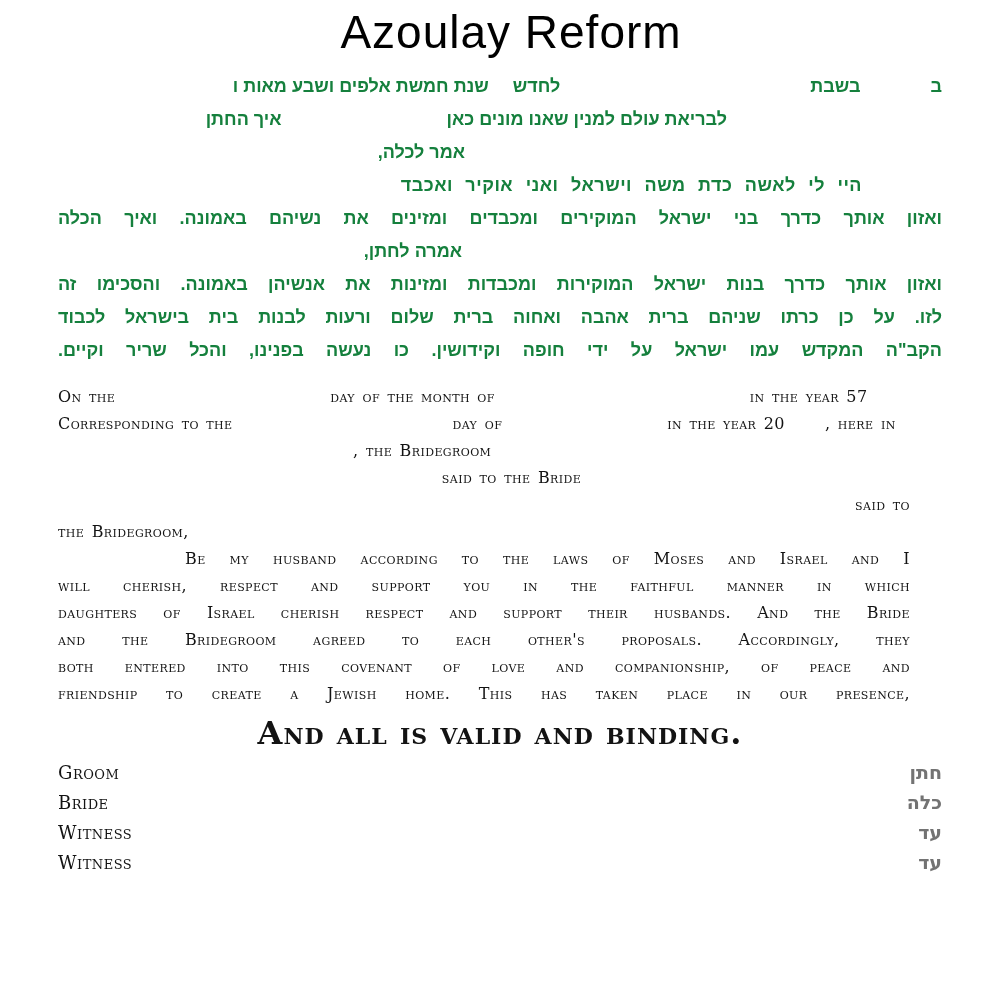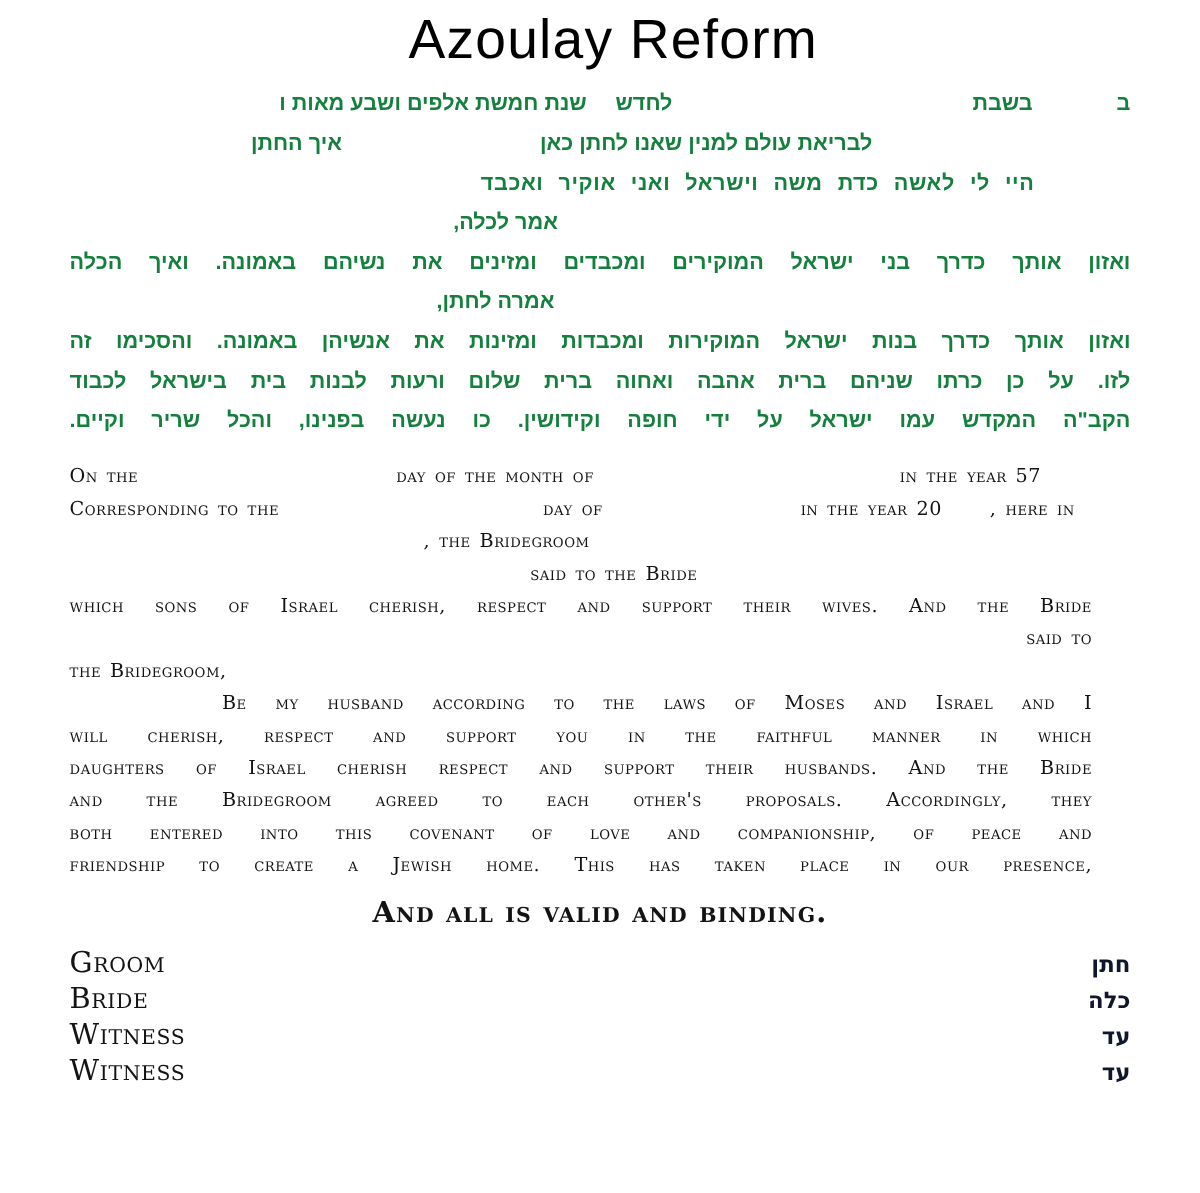--- a/index.html
+++ b/index.html
@@ -23,53 +23,52 @@
 
   
   .english{margin:16px 90px 0 58px;font-size:16px;line-height:27px;
            font-variant:small-caps;letter-spacing:0.4px;word-spacing:2px;}
   .e-just{text-align:justify;text-align-last:justify;}
   .e-right{text-align:right;}
   .e-center{text-align:center;padding-left:55px;}
   .e-indent{padding-left:127px;}
 
   .closing{margin:10px 58px 0 58px;text-align:center;font-variant:small-caps;
-           font-weight:bold;font-size:24px;line-height:32px;letter-spacing:1px;}
+           font-weight:bold;font-size:32px;line-height:32px;letter-spacing:1px;}
 
   
   .signatures{margin:12px 58px 0 58px;}
   .sig-row{display:flex;justify-content:space-between;align-items:baseline;height:30px;}
-  .sig-label{font-variant:small-caps;font-size:24px;letter-spacing:0.5px;}
-  .sig-heb{direction:rtl;font-family:"DejaVu Sans", sans-serif;font-weight:700;font-size:19px;color:#0f172a;}
+  .sig-label{font-variant:small-caps;font-size:18px;letter-spacing:0.5px;}
+  .sig-heb{direction:rtl;font-family:"DejaVu Sans", sans-serif;font-weight:700;font-size:19px;color:#737373;}
 </style>
 </head>
 <body>
 
 <div class="page">
 
   <h1 class="title">Azoulay Reform</h1>
 
   <div class="hebrew">
     <div class="h-line"><span>ב</span><span class="gap" style="width:70px"></span><span>בשבת</span><span class="gap" style="width:250px"></span><span>לחדש</span><span class="gap" style="width:24px"></span><span>שנת חמשת אלפים ושבע מאות ו</span></div>
-    <div class="h-line"><span class="gap" style="width:215px"></span><span>לבריאת עולם למנין שאנו לחתן כאן</span><span class="gap" style="width:165px"></span><span>איך החתן</span></div>
+    <div class="h-line"><span class="gap" style="width:215px"></span><span>לבריאת עולם למנין שאנו מונים כאן</span><span class="gap" style="width:165px"></span><span>איך החתן</span></div>
+    <div class="h-line"><span class="gap" style="width:477px"></span><span>אמר לכלה,</span></div>
     <div class="h-line h-indent">היי לי לאשה כדת משה וישראל ואני אוקיר ואכבד</div>
-    <div class="h-line"><span class="gap" style="width:477px"></span><span>אמר לכלה,</span></div>
     <div class="h-just">ואזון אותך כדרך בני ישראל המוקירים ומכבדים ומזינים את נשיהם באמונה. ואיך הכלה</div>
     <div class="h-line"><span class="gap" style="width:480px"></span><span>אמרה לחתן,</span></div>
     <div class="h-just">ואזון אותך כדרך בנות ישראל המוקירות ומכבדות ומזינות את אנשיהן באמונה. והסכימו זה</div>
     <div class="h-just">לזו. על כן כרתו שניהם ברית אהבה ואחוה ברית שלום ורעות לבנות בית בישראל לכבוד</div>
     <div class="h-just">הקב"ה המקדש עמו ישראל על ידי חופה וקידושין. כו נעשה בפנינו, והכל שריר וקיים.</div>
   </div>
 
   <div class="english">
     <div><span>On the</span><span class="gap" style="width:215px"></span><span>day of the month of</span><span class="gap" style="width:255px"></span><span>in the year 57</span></div>
     <div><span>Corresponding to the</span><span class="gap" style="width:220px"></span><span>day of</span><span class="gap" style="width:165px"></span><span>in the year 20</span><span class="gap" style="width:40px"></span><span>, here in</span></div>
     <div><span class="gap" style="width:295px"></span><span>, the Bridegroom</span></div>
     <div class="e-center">said to the Bride</div>
-    <div class="e-just">which sons of Israel cherish, respect and support their wives.  And the Bride</div>
     <div class="e-right">said to</div>
     <div>the Bridegroom,</div>
     <div class="e-just e-indent">Be my husband  according to the laws of Moses and Israel and I</div>
     <div class="e-just">will cherish, respect and support you in the faithful manner in which</div>
     <div class="e-just">daughters of Israel cherish respect and support their husbands. And the Bride</div>
     <div class="e-just">and the Bridegroom agreed to each other's proposals. Accordingly, they</div>
     <div class="e-just">both entered into this covenant of love and companionship, of peace and</div>
     <div class="e-just">friendship to create a Jewish home. This has taken place in our presence,</div>
   </div>
 

